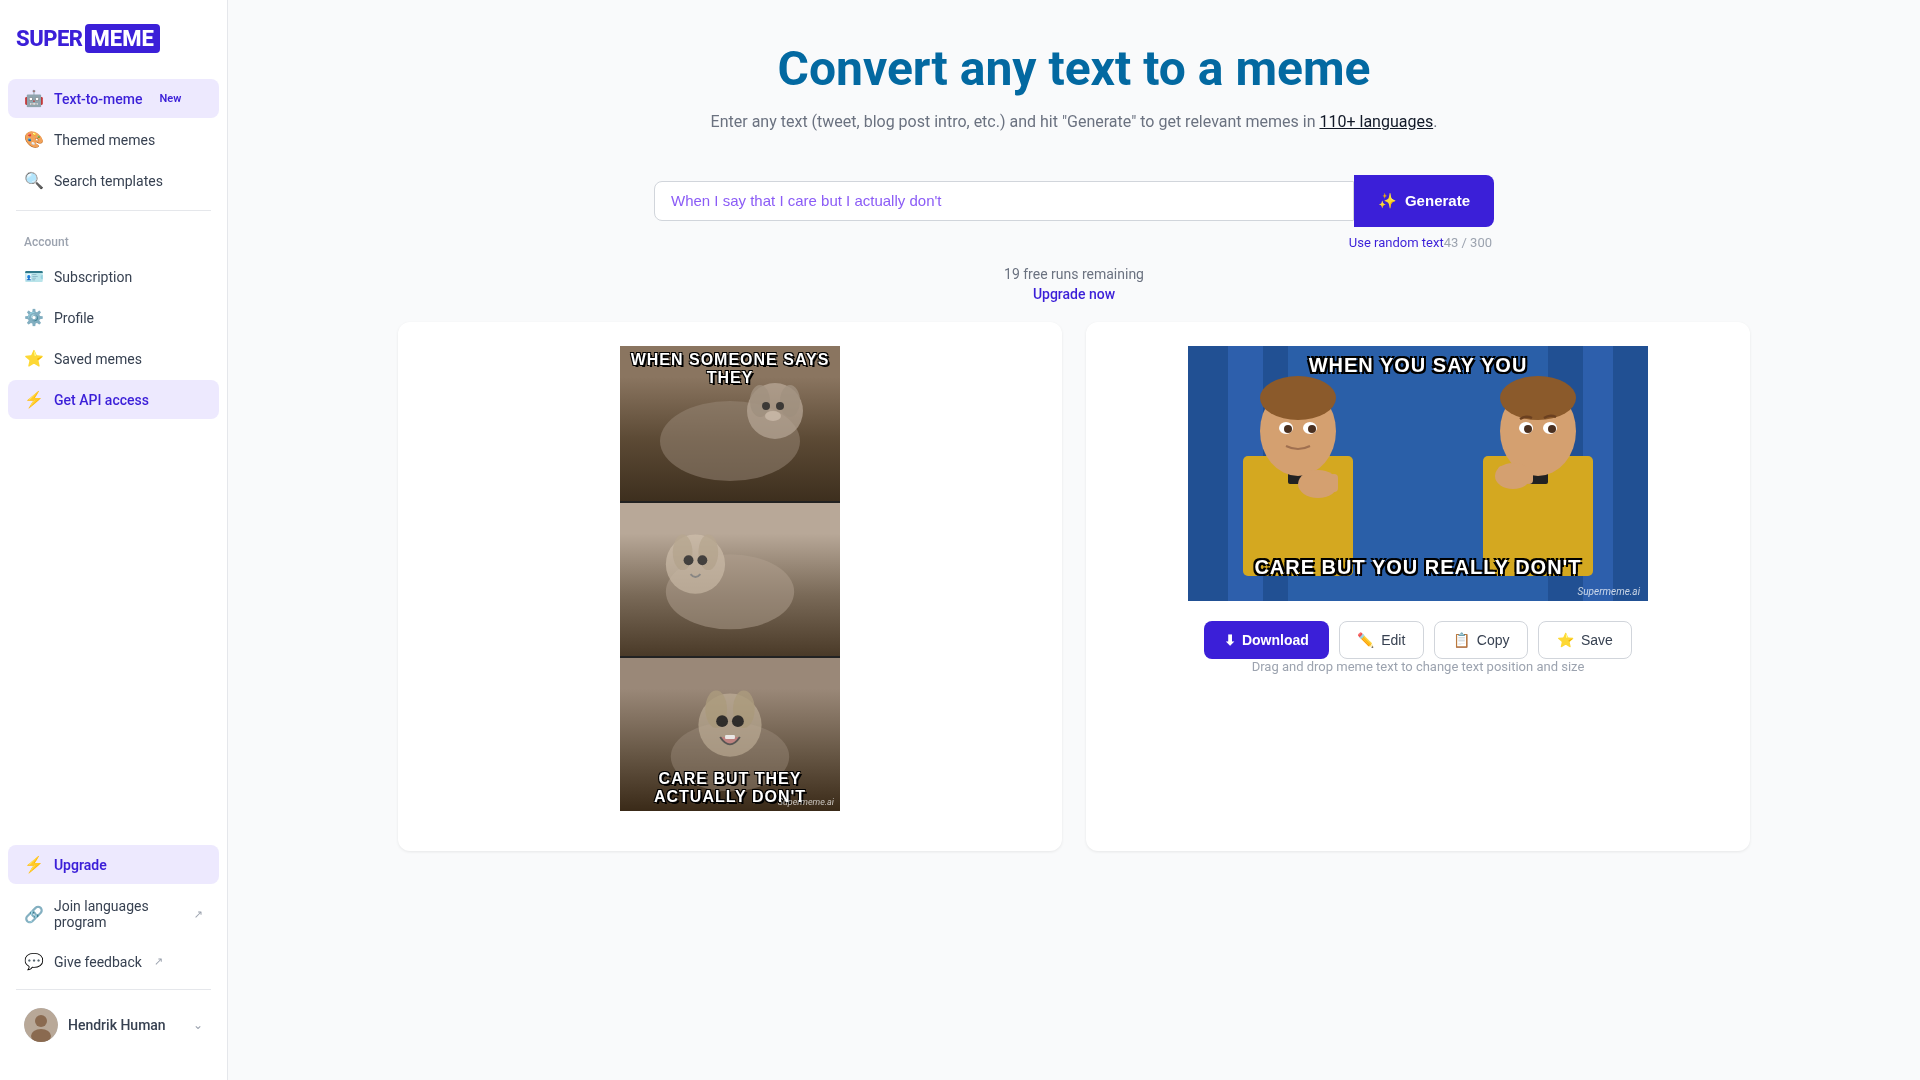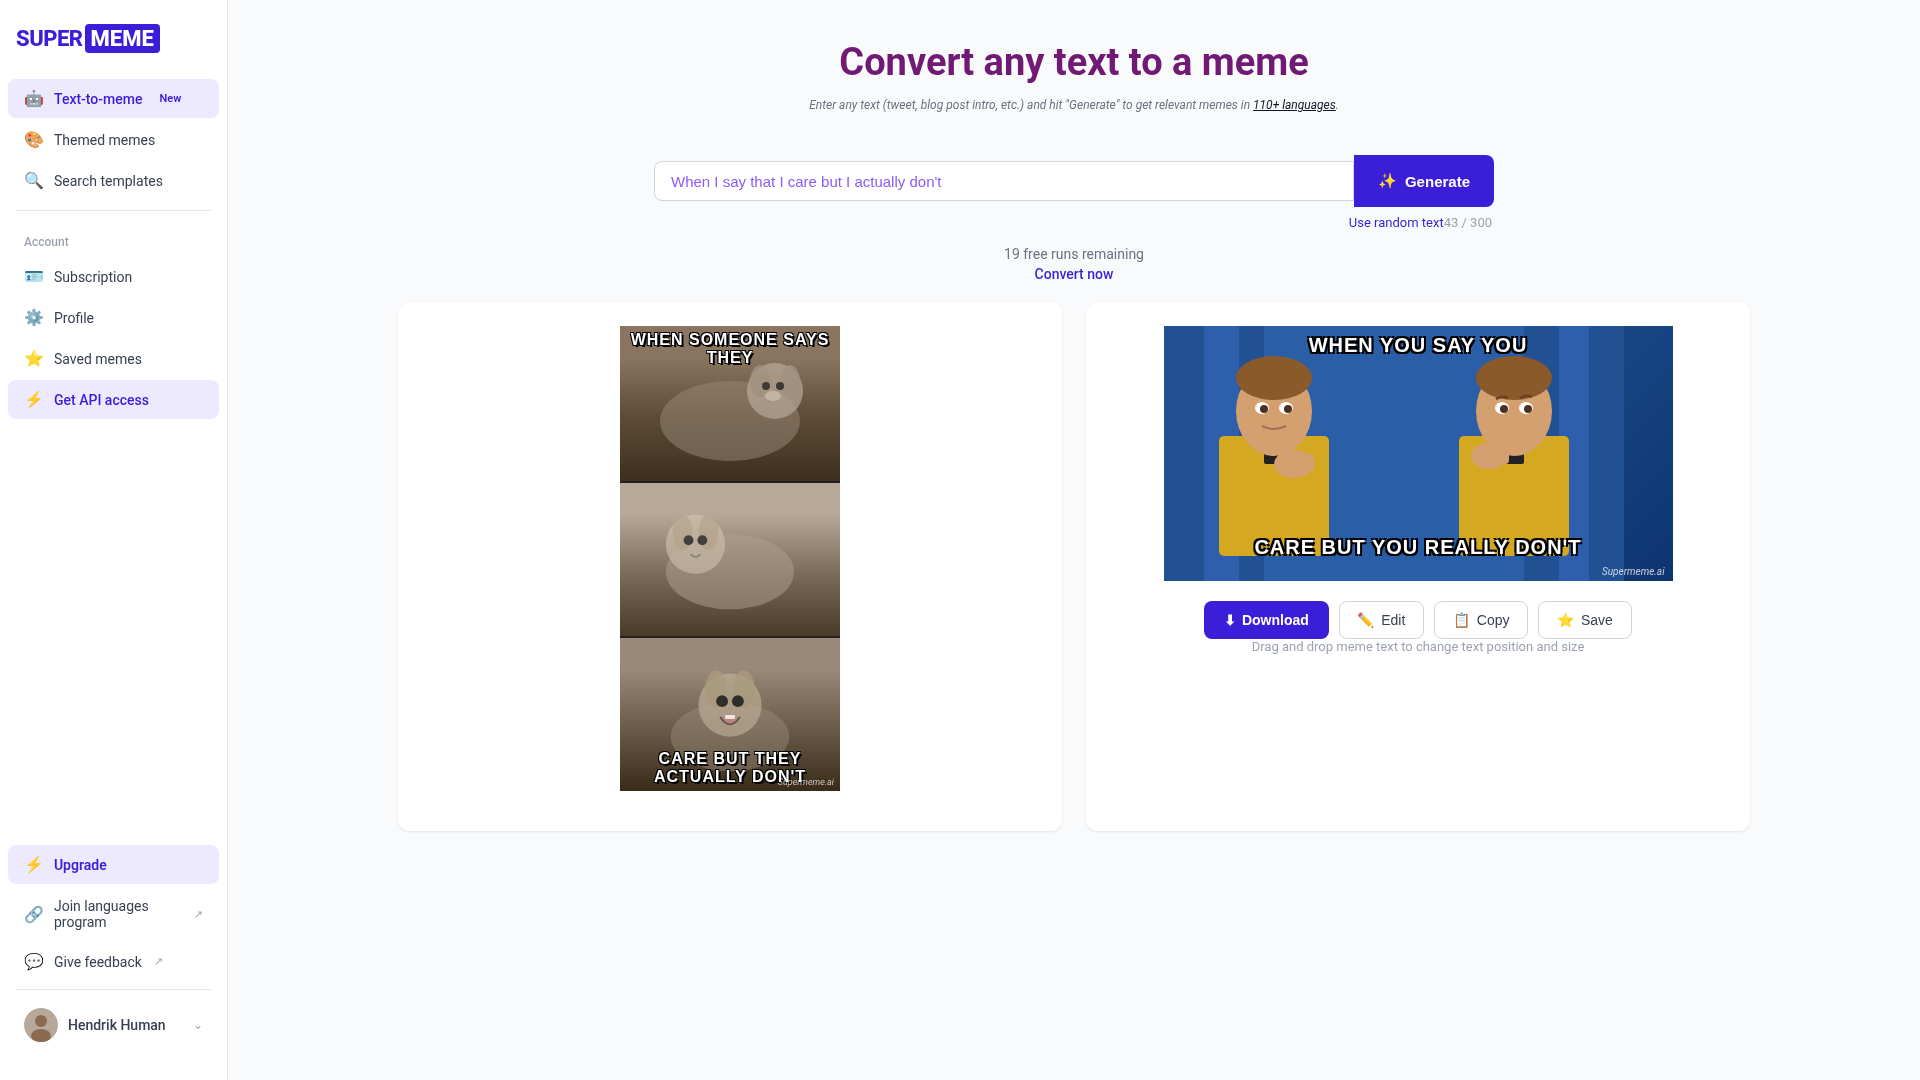--- a/index.html
+++ b/index.html
@@ -119,30 +119,29 @@
       flex: 1;
       overflow-y: auto;
       background: #f9fafb;
     }
 
     .header {
       text-align: center;
       padding: 40px 20px 20px 20px;
     }
     .header h1 {
-      font-size: 38px;
+      font-size: 48px;
       font-weight: 700;
-      color: #701a75;
+      color: #0369a1;
       margin-bottom: 12px;
     }
     .header p {
-      font-size: 12px;
+      font-size: 16px;
       color: #6b7280;
       line-height: 1.6;
-      font-style: italic;
     }
     .header p a {
       color: #111827;
       text-decoration: underline;
     }
 
     .input-area {
       display: flex;
       align-items: center;
       max-width: 840px;
@@ -290,21 +289,21 @@
     }
     .dog-panel + .dog-panel { border-top: 2px solid #222; }
 
     
     .dog1 { background: linear-gradient(180deg, #8a7560 20%, #5c4a35 60%, #3d2f1e 100%); }
     .dog2 { background: linear-gradient(180deg, #b8a898 20%, #7a6a58 60%, #4a3a28 100%); }
     .dog3 { background: linear-gradient(180deg, #9a8878 20%, #6a5a48 60%, #3a2a18 100%); padding-left: 36px; }
 
     
     .kirk-bg {
-      width: 509px;
+      width: 460px;
       height: 255px;
       background: linear-gradient(135deg, #2a5fa8 0%, #1a4a8a 50%, #0d3570 100%);
       position: relative;
       display: flex;
       align-items: center;
       justify-content: center;
     }
 
     .watermark {
       position: absolute;
@@ -476,21 +475,21 @@
     </button>
   </div>
 
   <div class="input-meta">
     <a href="#" class="random-text">Use random text</a>
     <span class="char-count">43 / 300</span>
   </div>
 
   <div class="free-runs">
     <span>19 free runs remaining</span>
-    <a href="#">Convert now</a>
+    <a href="#">Upgrade now</a>
   </div>
 
   <div class="meme-grid">
 
     <div class="meme-card">
       <div class="meme-image-container">
         <div class="dog-strip">
 
           <div class="dog-panel dog1">
             <svg class="dog-silhouette" viewBox="0 0 220 155" xmlns="http://www.w3.org/2000/svg">

